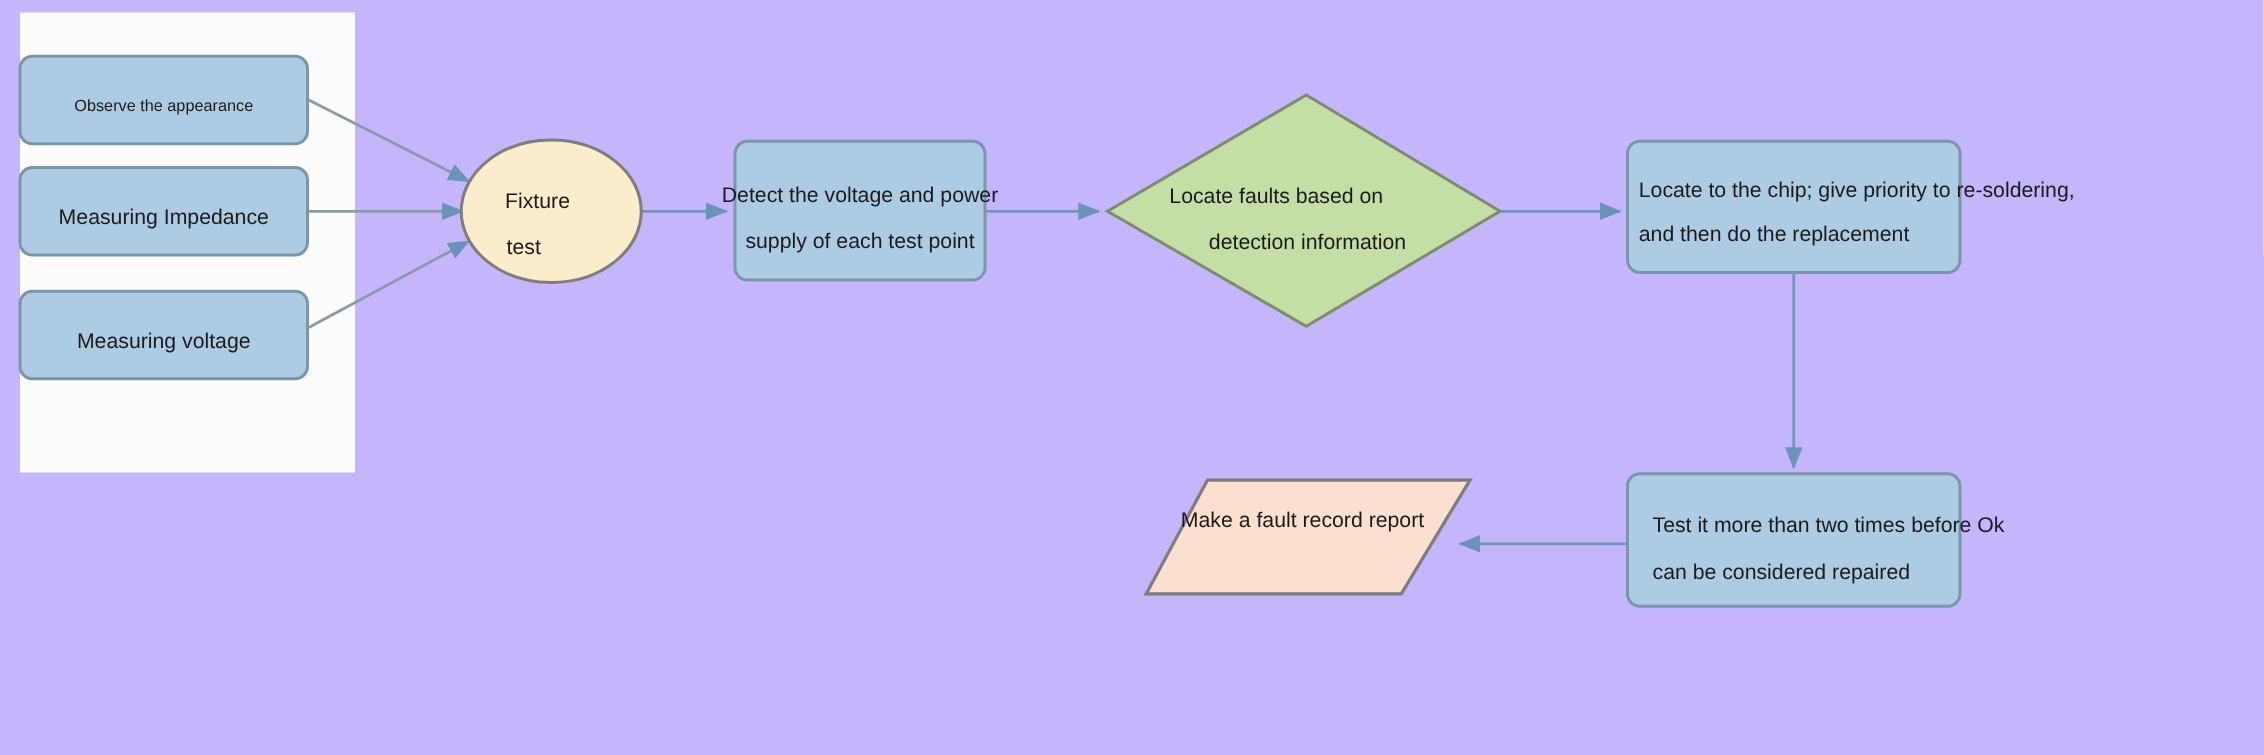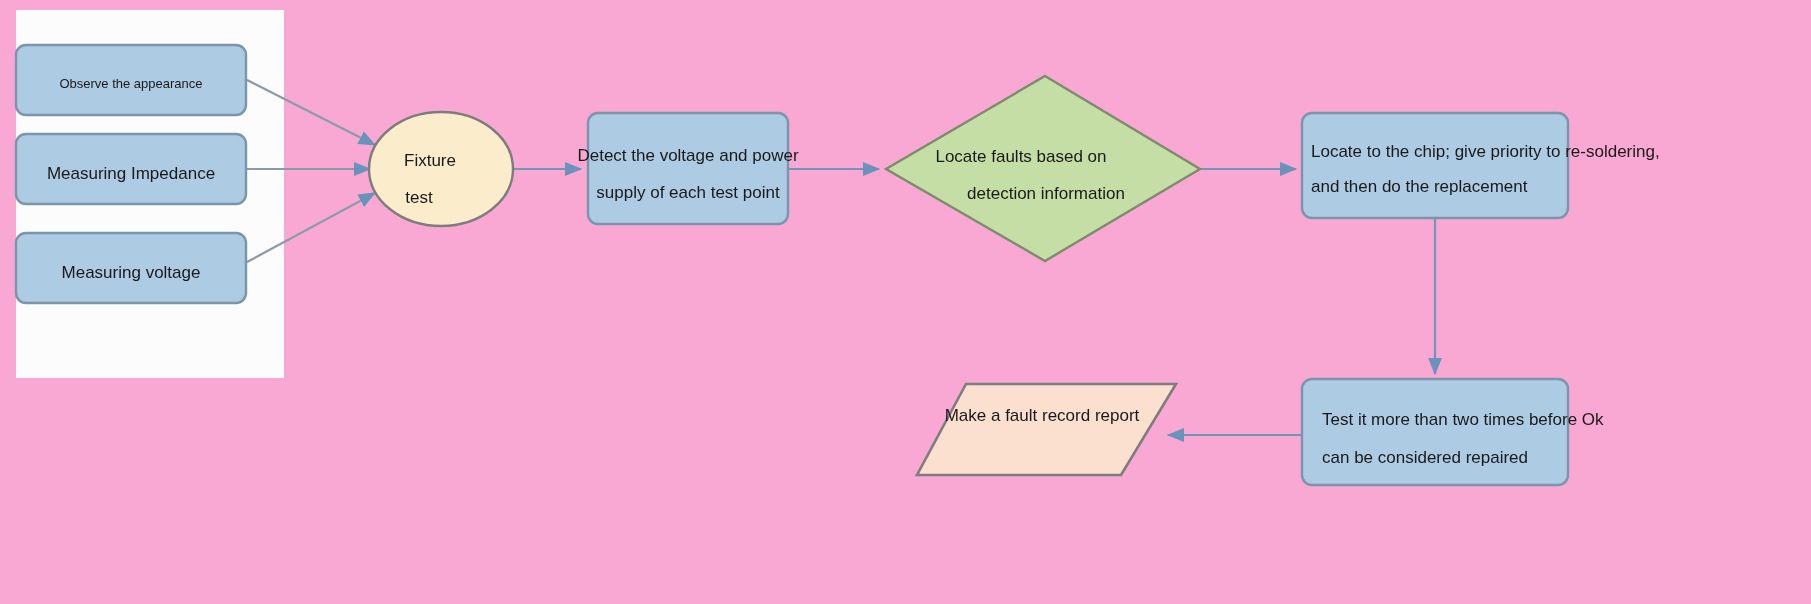--- a/index.html
+++ b/index.html
@@ -10,21 +10,21 @@
   body {
     width: 1811px;
     height: 604px;
     font-family: "Liberation Sans", sans-serif;
     overflow: hidden;
   }
   #flowchart-root {
     position: relative;
     width: 1811px;
     height: 604px;
-    background: #f9a8d4;
+    background: #c4b5fd;
   }
   svg.diagram {
     display: block;
     width: 1811px;
     height: 604px;
   }
   .node-text {
     font-family: "Liberation Sans", sans-serif;
     fill: #1a1a1a;
     text-anchor: middle;

